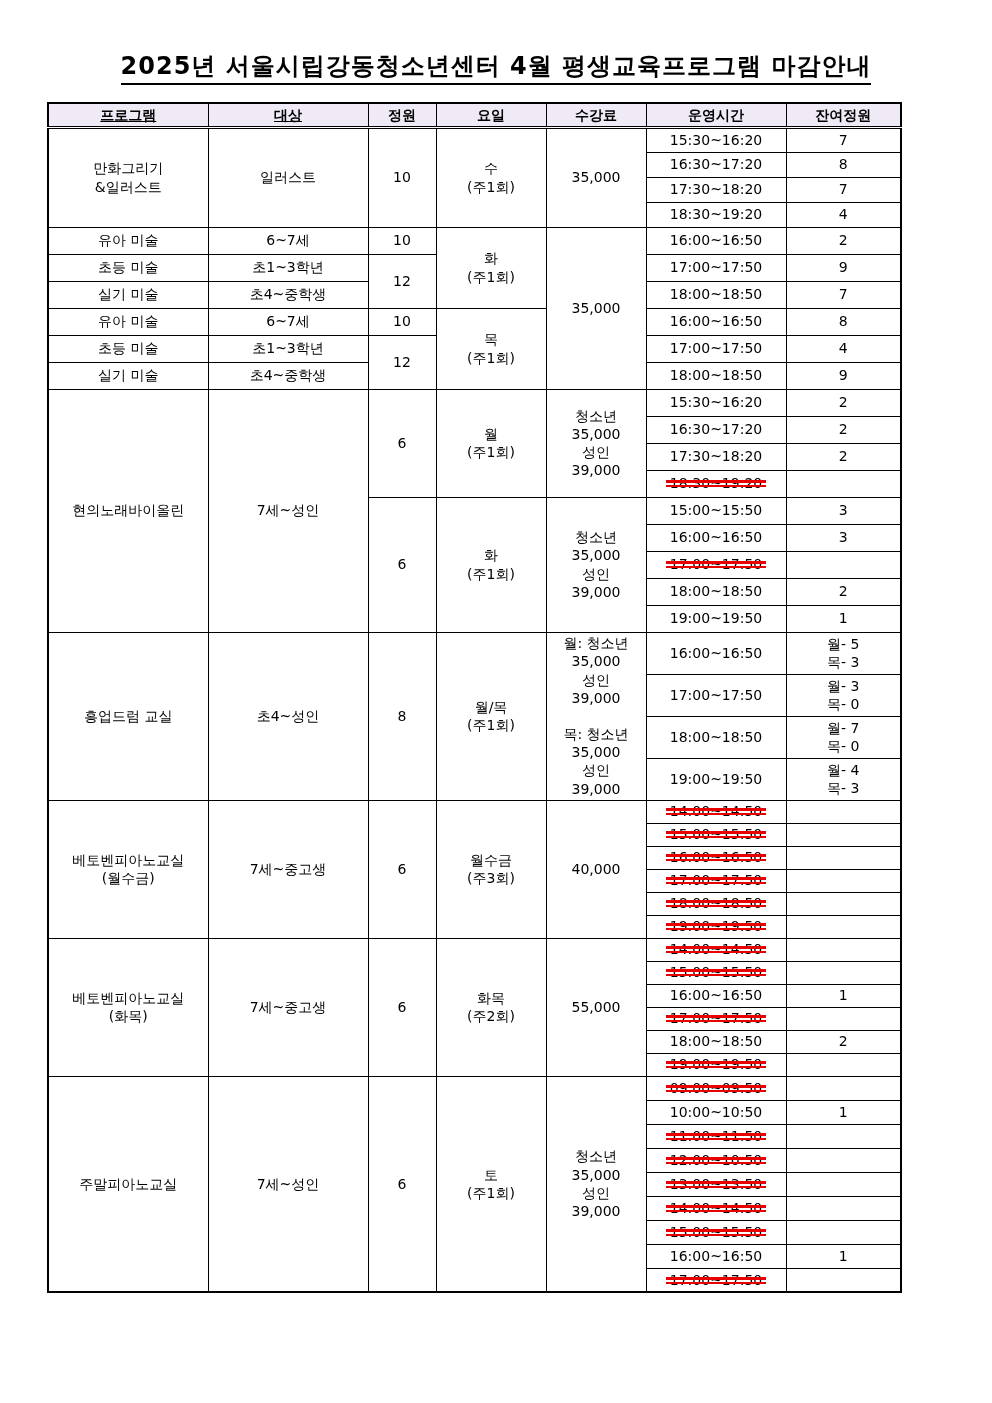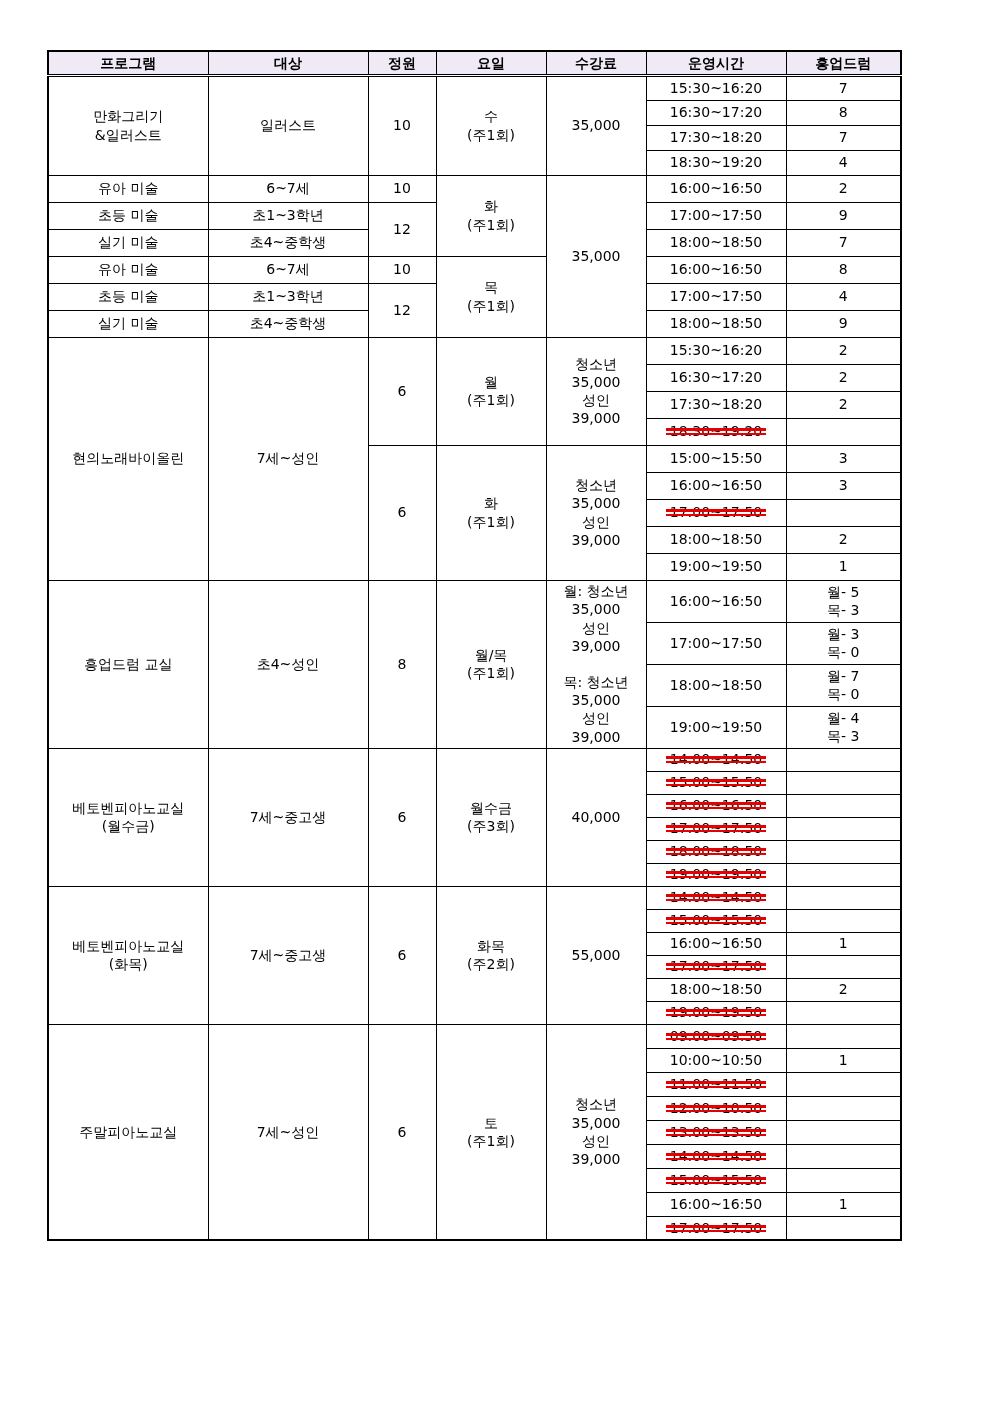--- a/index.html
+++ b/index.html
@@ -43,21 +43,21 @@
     white-space:pre-line;
     overflow:hidden;
   }
   table.program th{
     background:var(--header-bg);
     font-weight:bold;
     height:24px;
     border-bottom:3px double var(--ink);
     white-space:nowrap;
   }
-  th .u{}
+  th .u{text-decoration:underline;}
   td.fee{font-size:13px;line-height:1.85;}
   td.fee-sm{font-size:12px;line-height:1.4;}
   td.two{font-size:13px;line-height:1.5;}
   .strike{
     position:relative;
     white-space:nowrap;
     display:inline-block;
   }
   .strike::before{
     content:"";position:absolute;left:-4px;right:-4px;top:6px;height:3px;
@@ -65,40 +65,41 @@
   }
   .strike::after{
     content:"";position:absolute;left:-4px;right:-4px;top:11px;height:2px;
     background:var(--strike);
   }
 </style>
 </head>
 <body>
 
 <div class="page">
+  <h1 class="title"><span>2025년 서울시립강동청소년센터 4월 평생교육프로그램 마감안내</span></h1>
 
   <table class="program">
     <colgroup>
       <col style="width:160px">
         <col style="width:160px">
         <col style="width:68px">
       <col style="width:110px">
         <col style="width:100px">
         <col style="width:140px">
       <col style="width:115px">
     </colgroup>
     <thead>
         <tr>
           <th><span class="u">프로그램</span></th>
           <th><span class="u">대상</span></th>
           <th><span>정원</span></th>
           <th><span>요일</span></th>
           <th><span>수강료</span></th>
           <th><span>운영시간</span></th>
-          <th><span>흥업드럼</span></th>
+          <th><span>잔여정원</span></th>
         </tr>
       </thead>
     <tbody>
         <tr style="height: 25px;">
           <td rowspan="4">만화그리기
 &amp;일러스트</td>
           <td rowspan="4">일러스트</td>
           <td rowspan="4">10</td>
           <td rowspan="4">수
 (주1회)</td>

